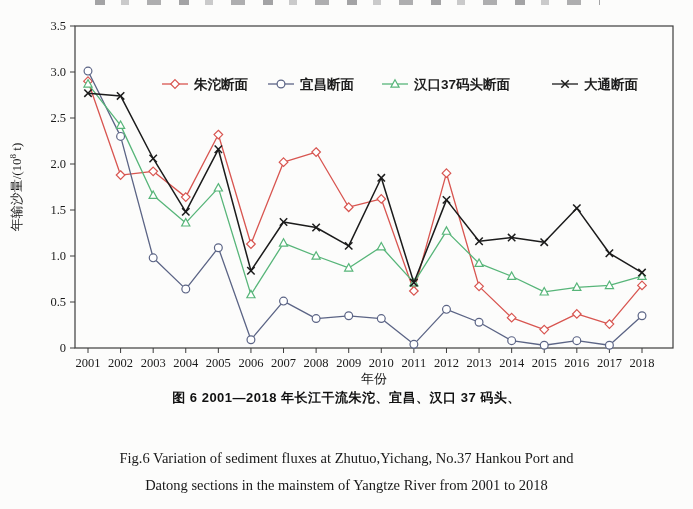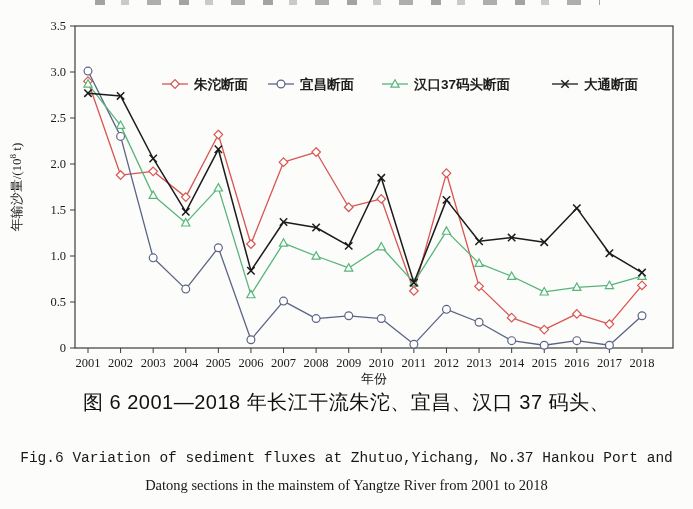--- a/index.html
+++ b/index.html
@@ -13,29 +13,29 @@
       rgba(50,50,55,.8) 0 10px, transparent 10px 26px,
       rgba(50,50,55,.45) 26px 34px, transparent 34px 52px,
       rgba(50,50,55,.7) 52px 66px, transparent 66px 84px);
   }
   svg.chart{position:absolute;top:0;left:0;}
   .tick{font:12.5px "Liberation Serif",serif;fill:#1a1a1a;}
   .axis-label{font:13px "Liberation Serif",serif;fill:#1a1a1a;}
   .legend-text{font:600 13.5px "Liberation Sans",sans-serif;fill:#1c1c1c;}
   .cap-zh{
     position:absolute;left:0;width:100%;text-align:center;
-    font-weight:400;font-size:20px;letter-spacing:.5px;color:#101010;
+    font-weight:700;font-size:13px;letter-spacing:.5px;color:#101010;
   }
   .cap-zh1{top:389px;}
   .cap-zh2{top:416px;}
   .cap-en{
     position:absolute;left:0;width:100%;text-align:center;
     font-family:"Liberation Serif",serif;font-size:14.5px;color:#181818;
   }
-  .cap-en1{top:450px;font-family:Liberation Mono, monospace;}
+  .cap-en1{top:450px;}
   .cap-en2{top:477px;}
 </style>
 </head>
 <body>
 
 <div class="page">
   <div class="cropped-top"></div>
 
   <svg id="chart" class="chart" width="693" height="388" viewBox="0 0 693 388">
       <g>

